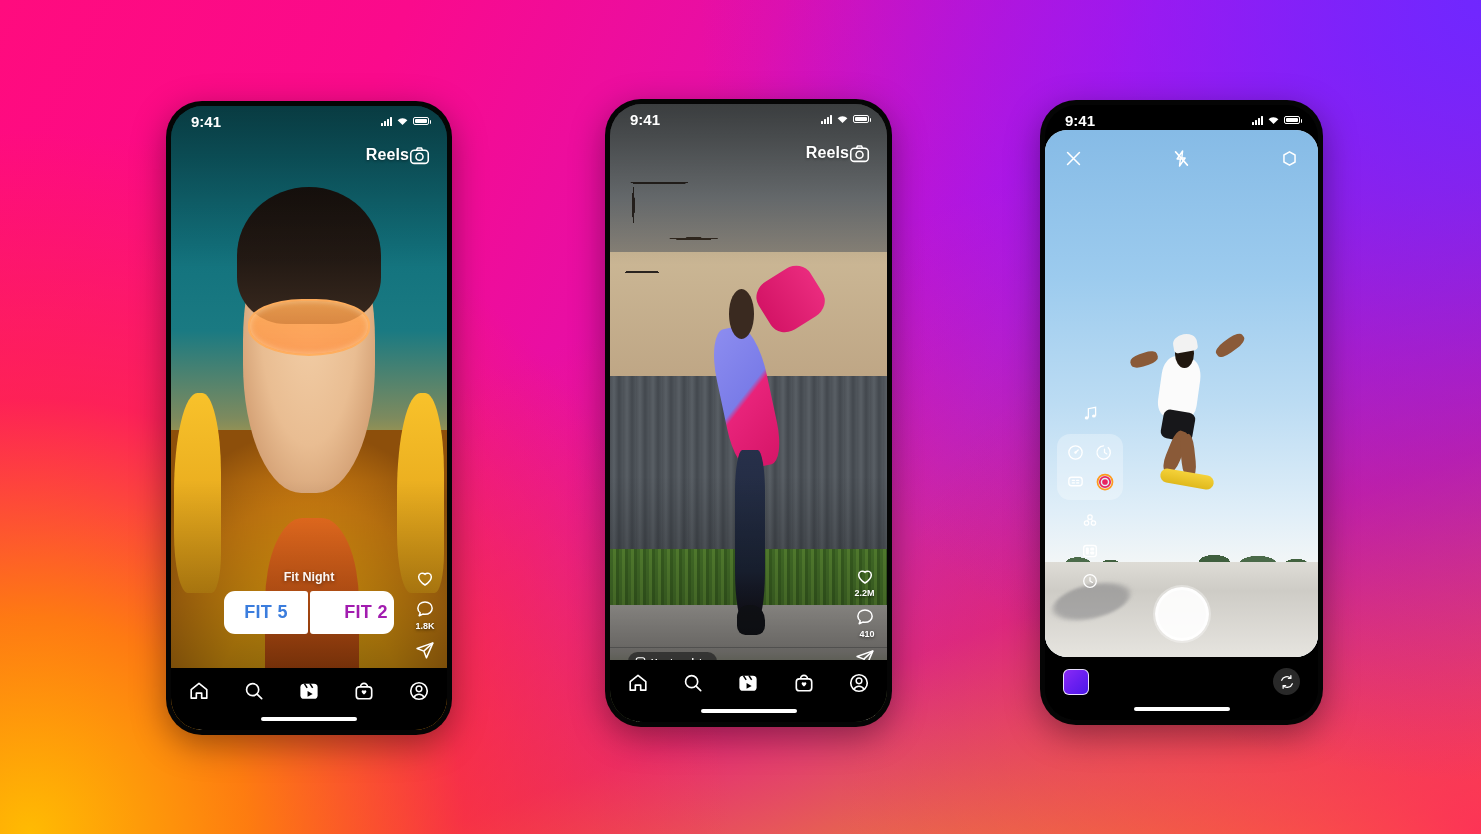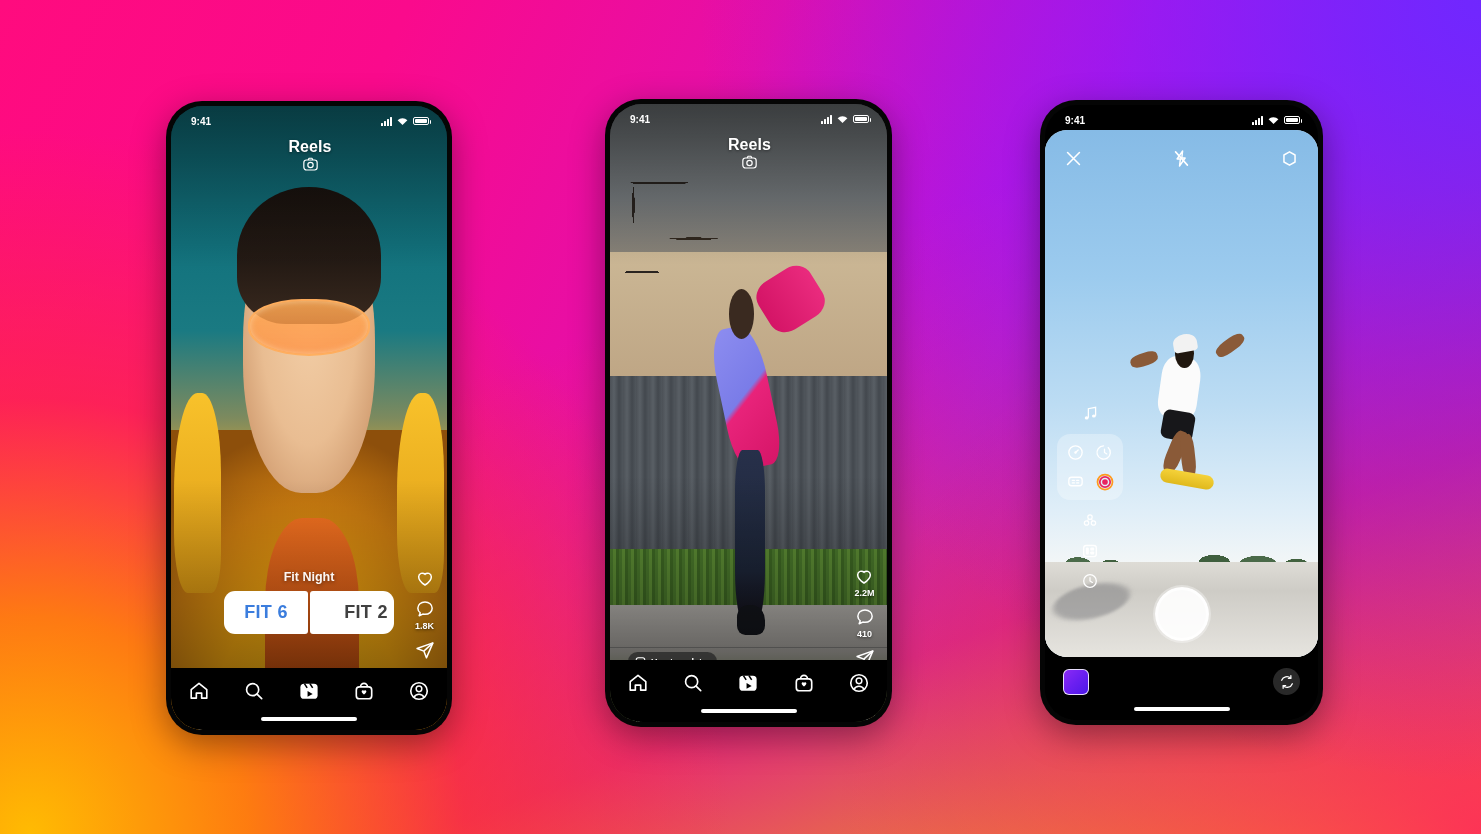--- a/index.html
+++ b/index.html
@@ -53,21 +53,21 @@
 
   #phone1 { left:166px; top:101px; width:286px; height:634px; }
   #phone2 { left:605px; top:99px; width:287px; height:628px; }
   #phone3 { left:1040px; top:100px; width:283px; height:625px; }
 
   
   .statusbar {
     position:absolute; top:0; left:0; right:0; height:30px;
     display:flex; align-items:center; justify-content:space-between;
     padding:0 18px 0 20px;
-    color:#fff; font-size:10px; font-weight:bold;
+    color:#fff; font-size:15px; font-weight:bold;
     z-index:40;
   }
   .sb-right { display:flex; align-items:center; gap:4px; }
   .sig { display:flex; align-items:flex-end; gap:1px; height:9px; }
   .sig i { width:2px; background:#fff; border-radius:.5px; display:block; }
   .sig i:nth-child(1){height:3px}.sig i:nth-child(2){height:5px}
   .sig i:nth-child(3){height:7px}.sig i:nth-child(4){height:9px}
   .batt { width:16px; height:8px; border:1px solid #fff; border-radius:2px; position:relative; }
   .batt::after{content:"";position:absolute;right:-3px;top:2px;width:1.5px;height:4px;background:#fff;border-radius:0 1px 1px 0;}
   .batt i { position:absolute; inset:1px; background:#fff; border-radius:1px; display:block; }
@@ -210,40 +210,39 @@
 
   
   .scrim-top { position:absolute; top:0; left:0; right:0; height:26%;
     background: linear-gradient(to bottom, rgba(0,0,0,.45), rgba(0,0,0,0)); z-index:5; }
   .scrim-bot { position:absolute; bottom:0; left:0; right:0; height:40%;
     background: linear-gradient(to top, rgba(0,0,0,.55), rgba(0,0,0,0)); z-index:5; }
 
   
   .reels-header {
     position:absolute; top:32px; left:0; right:0; height:34px; z-index:20;
-    display:flex; align-items:center; justify-content:flex-start;
+    display:flex; align-items:center; justify-content:flex-end;
     padding:0 17px 0 19px;
-    flex-direction:column;
   }
   .reels-title { color:#fff; font-size:16px; font-weight:bold; letter-spacing:.1px;
     text-shadow:0 1px 3px rgba(0,0,0,.45); }
   .ico { display:block; }
 
   
   .poll-wrap { position:absolute; left:0; right:0; top:464px; z-index:22; text-align:center; }
   .poll-title { color:#fff; font-size:12.5px; font-weight:bold; text-shadow:0 1px 4px rgba(0,0,0,.5);
     margin-bottom:7px; opacity:.95; }
   .poll-opts { display:flex; justify-content:center; }
   .poll-opt {
     width:84px; height:43px; background:#fff;
     display:flex; align-items:center; justify-content:center;
     font-size:18px; font-weight:bold; letter-spacing:.3px;
   }
   .poll-opt.left  { border-radius:11px 3px 3px 11px; color:#3b7ddd; }
-  .poll-opt.right { border-radius:3px 11px 11px 3px; color:#404040; margin-left:2px;padding-left:28px; }
+  .poll-opt.right { border-radius:3px 11px 11px 3px; color:#a21caf; margin-left:2px;padding-left:28px; }
 
   
   .tpl-pill {
     position:absolute; left:18px; top:548px; z-index:22;
     display:flex; align-items:center; gap:5px;
     background: rgba(40,40,40,.78);
     border-radius:14px; padding:4px 10px 4px 7px;
     color:#fff; font-size:9px; font-weight:600;
   }
 
@@ -263,21 +262,21 @@
     font-size:9.5px; font-weight:bold; color:#fff;
     border:1px solid rgba(255,255,255,.75); border-radius:5px;
     padding:2px 8px; margin-left:2px;
     text-shadow:0 1px 2px rgba(0,0,0,.5);
   }
   .caption { font-size:10px; margin-top:7px; text-shadow:0 1px 3px rgba(0,0,0,.65); }
 
   
   .rail { position:absolute; right:12px; z-index:22; display:flex; flex-direction:column;
     align-items:center; color:#fff; }
-  .rail-item { display:flex; flex-direction:column; align-items:center; margin-bottom:9px; }
+  .rail-item { display:flex; flex-direction:column; align-items:flex-end; margin-bottom:9px; }
   .rail-count { font-size:9px; font-weight:600; margin-top:2px;
     text-shadow:0 1px 3px rgba(0,0,0,.6); }
   .dots { font-size:13px; font-weight:bold; letter-spacing:1.2px; line-height:10px;
     text-shadow:0 1px 3px rgba(0,0,0,.6); margin-bottom:12px; }
   .rail-thumb {
     width:21px; height:21px; border-radius:5px; border:1.3px solid rgba(255,255,255,.9);
     background: linear-gradient(135deg,#7fa2c9 0%,#c79a79 55%,#8e6b4c 100%);
     position:relative; overflow:hidden;
   }
   .rail-thumb::after{content:"";position:absolute;left:22%;top:40%;width:56%;height:60%;
@@ -371,21 +370,21 @@
       <svg class="ico" width="21" height="21" viewBox="0 0 24 24">
         <rect x="2" y="6" width="20" height="15" rx="4" fill="none" stroke="#fff" stroke-width="1.8"></rect>
         <circle cx="12" cy="13.5" r="4" fill="none" stroke="#fff" stroke-width="1.8"></circle>
         <path d="M8.5 6 L9.8 3.4 H14.2 L15.5 6" fill="none" stroke="#fff" stroke-width="1.8" stroke-linejoin="round"></path>
       </svg>
     </div>
 
     <div class="poll-wrap">
       <div class="poll-title">Fit Night</div>
       <div class="poll-opts">
-        <div class="poll-opt left">FIT 6</div>
+        <div class="poll-opt left">FIT 5</div>
         <div class="poll-opt right">FIT 2</div>
       </div>
     </div>
 
     <div class="meta" style="top:585px;">
       <div class="meta-row1">
         <div class="avatar"></div>
         <span class="uname">stellas_gr00v3</span>
         <span class="follow-btn">Follow</span>
       </div>

